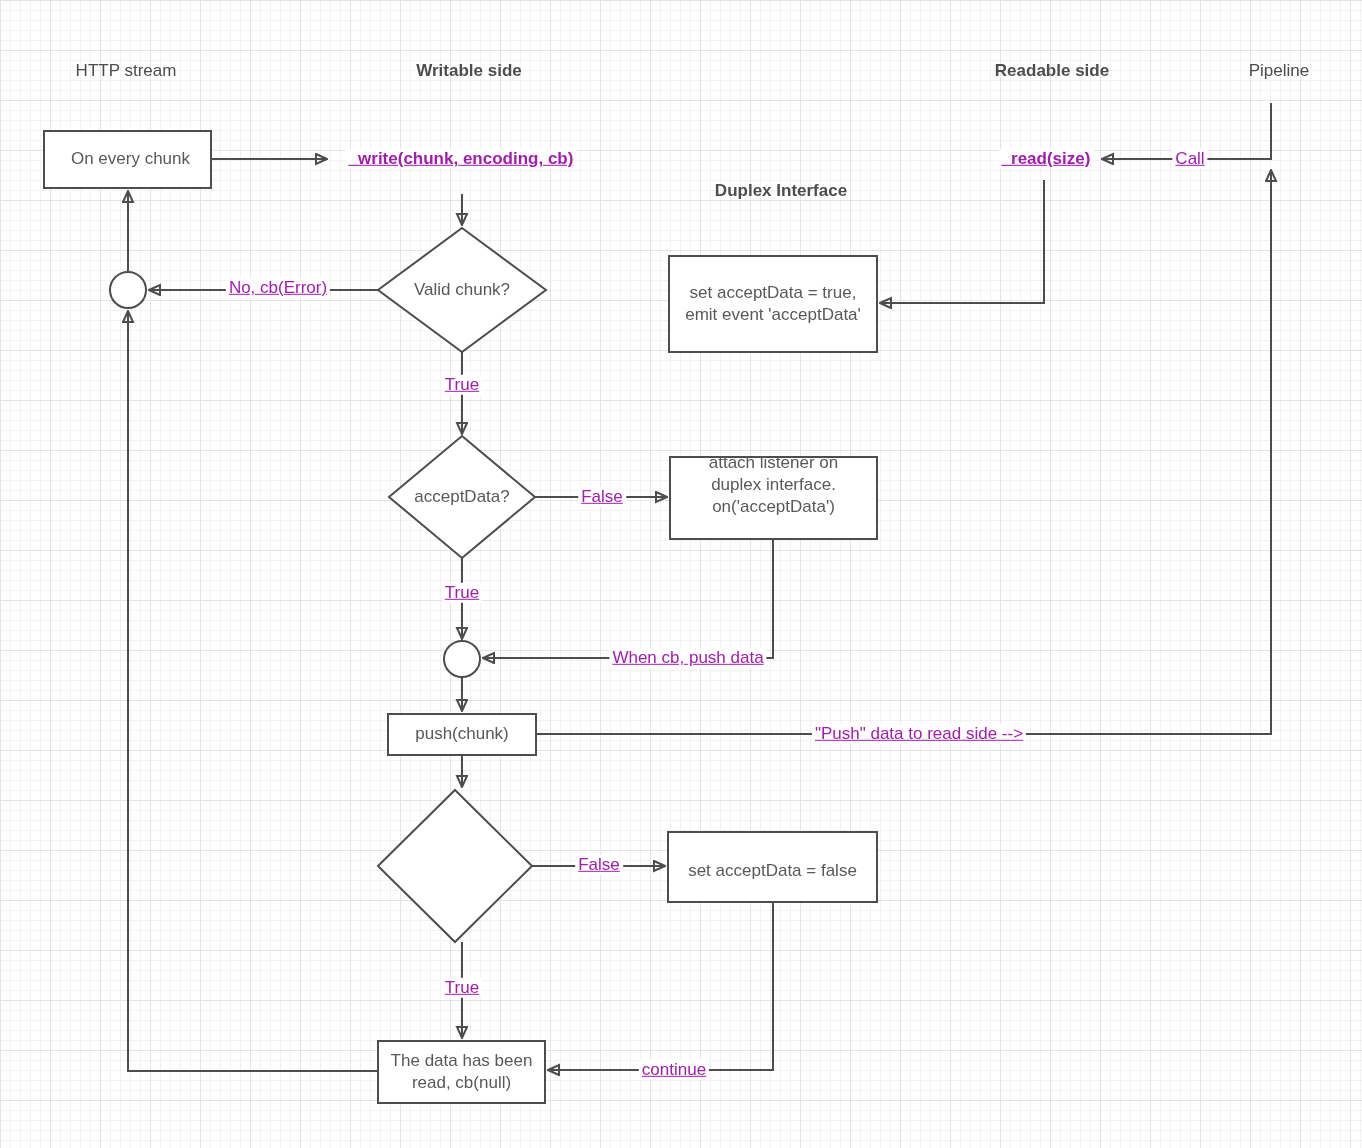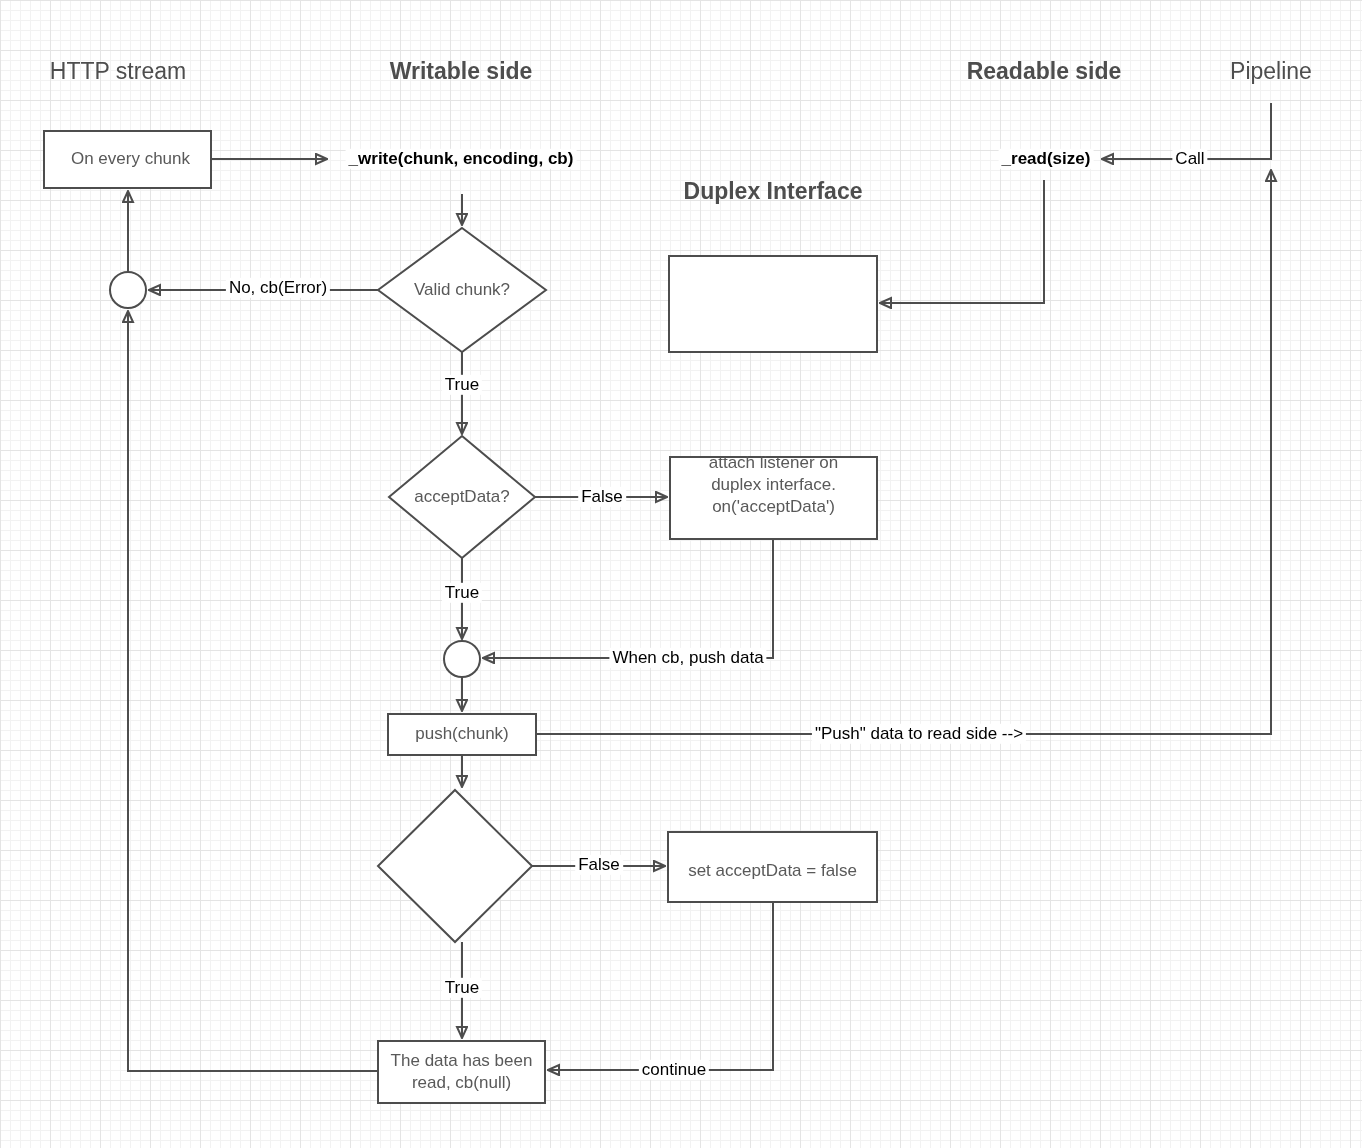--- a/index.html
+++ b/index.html
@@ -14,26 +14,26 @@
     background-size: 50px 50px, 50px 50px, 10px 10px, 10px 10px;
     font-family:"Liberation Sans", sans-serif;
   }
   svg.wires { position:absolute; left:0; top:0; width:1362px; height:1148px; }
   svg.wires path, svg.wires polygon, svg.wires circle {
     fill:none; stroke:#4d4d4d; stroke-width:2;
   }
   svg.wires polygon.shape, svg.wires circle.shape { fill:#ffffff; }
   .lbl {
     position:absolute; transform:translate(-50%,-50%);
-    font-size:17px; color:#000000; background:#ffffff;
-    padding:0 3px; white-space:nowrap; line-height:1.2;
+    font-size:17px; color:#a21caf; background:#ffffff;
+    padding:0 3px; white-space:nowrap; line-height:1.2;text-decoration:underline;
   }
   .hdr {
     position:absolute; transform:translate(-50%,-50%);
-    font-size:23px; color:#4d4d4d; white-space:nowrap;
+    font-size:17px; color:#4d4d4d; white-space:nowrap;margin-left:8px;
   }
   .bold { font-weight:700; }
   .shape-text {
     position:absolute; display:flex; align-items:center; justify-content:center;
     text-align:center; color:#595959; font-size:17px; line-height:1.3;
     white-space:pre-line; pointer-events:none;
   }
 </style>
 </head>
 <body>
@@ -81,20 +81,22 @@
   <div class="hdr" style="left:118px; top:71px;">HTTP stream</div>
   <div class="hdr bold" style="left:461px; top:71px;">Writable side</div>
   <div class="hdr bold" style="left:773px; top:191px;">Duplex Interface</div>
   <div class="hdr bold" style="left:1044px; top:71px;">Readable side</div>
   <div class="hdr" style="left:1271px; top:71px;">Pipeline</div>
 
   <div class="shape-text" style="left:47px; top:131px; width:167px; height:57px;">On every chunk</div>
   <div class="lbl bold" style="left:461px; top:159px;">_write(chunk, encoding, cb)</div>
   <div class="lbl bold" style="left:1046px; top:159px;">_read(size)</div>
   <div class="shape-text" style="left:378px; top:228px; width:168px; height:124px;">Valid chunk?</div>
+  <div class="shape-text" style="left:669px; top:256px; width:208px; height:96px;">set acceptData = true,
+emit event 'acceptData'</div>
   <div class="shape-text" style="left:389px; top:436px; width:146px; height:122px;">acceptData?</div>
   <div class="shape-text" style="left:670px; top:434px; width:207px; height:102px;">attach listener on
 duplex interface.
 on('acceptData')</div>
   <div class="shape-text" style="left:388px; top:714px; width:148px; height:41px;">push(chunk)</div>
   <div class="shape-text" style="left:668px; top:832px; width:209px; height:78px;">set acceptData = false</div>
   <div class="shape-text" style="left:378px; top:1041px; width:167px; height:62px;">The data has been
 read, cb(null)</div>
 
   <div class="lbl" style="left:278px; top:288px;">No, cb(Error)</div>

